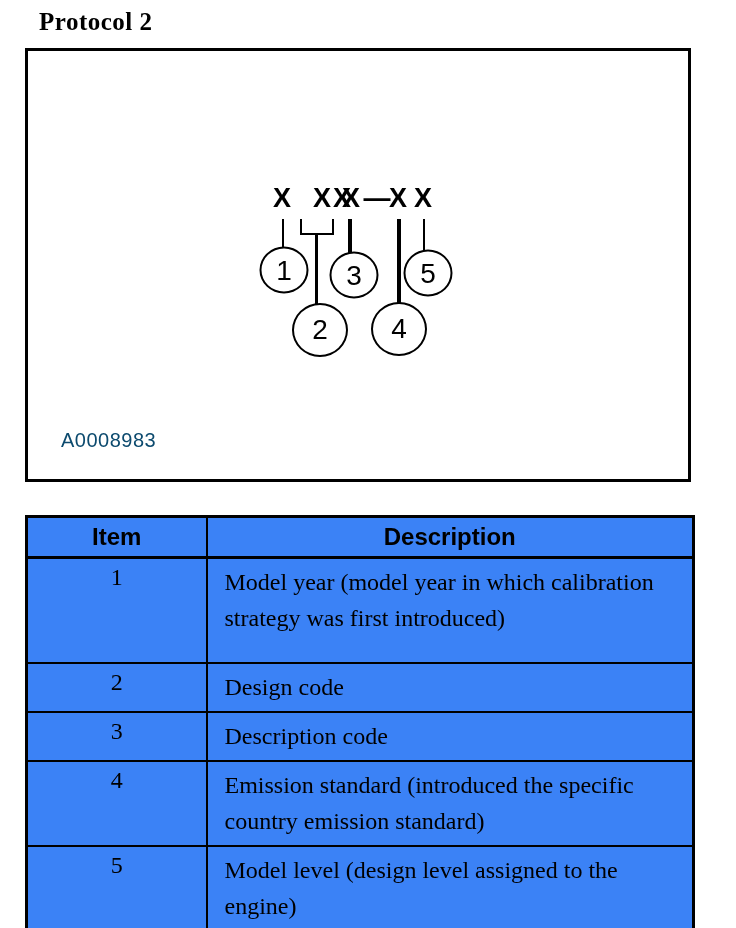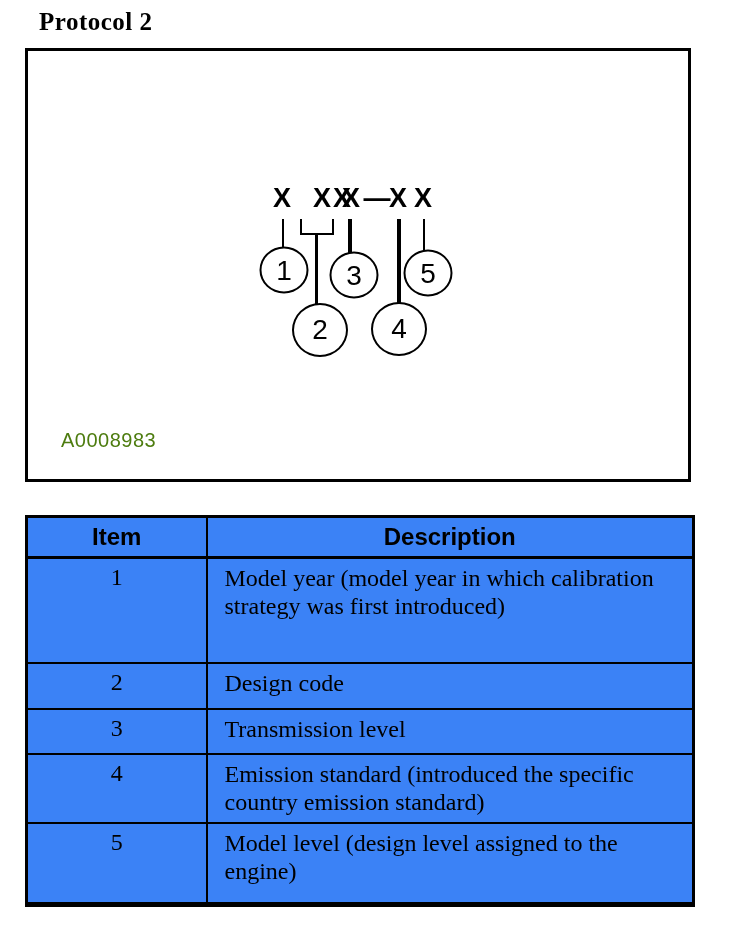--- a/index.html
+++ b/index.html
@@ -44,21 +44,21 @@
     font-family: "Liberation Sans", sans-serif;
     font-size: 28px; color: #000;
     transform: translate(-50%, -50%);
   }
   .callout.small { width: 49px; height: 47px; }
   .callout.big   { width: 56px; height: 54px; }
 
   .figure-id {
     position: absolute; left: 33px; top: 378px;
     font-family: "Liberation Sans", sans-serif;
-    font-size: 20px; color: #4d7c0f;
+    font-size: 20px; color: #0c4a6e;
     letter-spacing: 0.5px;
   }
 
   
   .item-table {
     position: absolute; left: 25px; top: 515px;
     width: 667px;
     border-collapse: collapse; table-layout: fixed;
     background: #3b82f6;
   }
@@ -76,21 +76,21 @@
     height: 41px; padding: 2px 0;
     border-bottom-width: 3px;
   }
   .item-table td.cell-item {
     text-align: center;
     font-family: "Liberation Serif", serif;
     font-size: 24px; padding-top: 5px;
   }
   .item-table td.cell-desc {
     font-family: "Liberation Serif", serif;
-    font-size: 24px; line-height: 28px;
+    font-size: 24px; line-height: 36px;
     padding: 5px 20px 6px 17px;
   }
   tr.r1 { height: 105px; }
   tr.r2 { height: 46px; }
   tr.r3 { height: 45px; }
   tr.r4 { height: 64px; }
   tr.r5 { height: 82px; }
 </style>
 </head>
 <body>
@@ -151,21 +151,21 @@
     <tr class="r1">
       <td class="cell-item">1</td>
       <td class="cell-desc">Model year (model year in which calibration strategy was first introduced)</td>
     </tr>
     <tr class="r2">
       <td class="cell-item">2</td>
       <td class="cell-desc">Design code</td>
     </tr>
     <tr class="r3">
       <td class="cell-item">3</td>
-      <td class="cell-desc">Transmission level</td>
+      <td class="cell-desc">Description code</td>
     </tr>
     <tr class="r4">
       <td class="cell-item">4</td>
       <td class="cell-desc">Emission standard (introduced the specific country emission standard)</td>
     </tr>
     <tr class="r5">
       <td class="cell-item">5</td>
       <td class="cell-desc">Model level (design level assigned to the engine)</td>
     </tr>
   </tbody>

